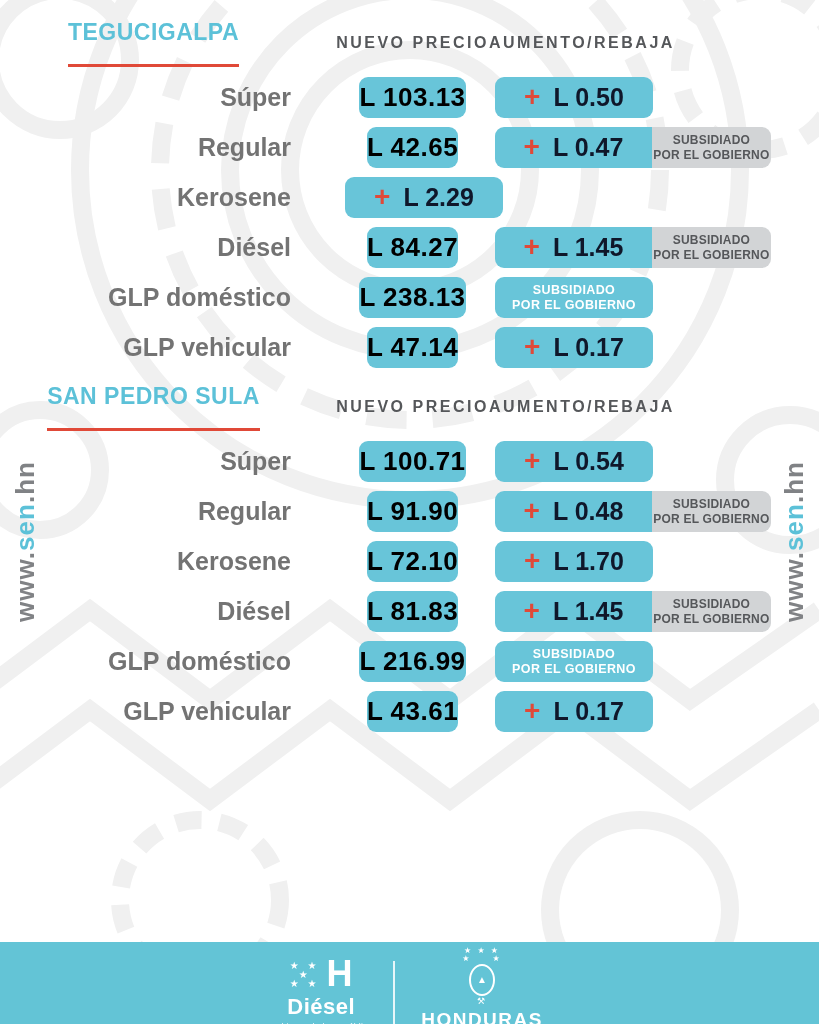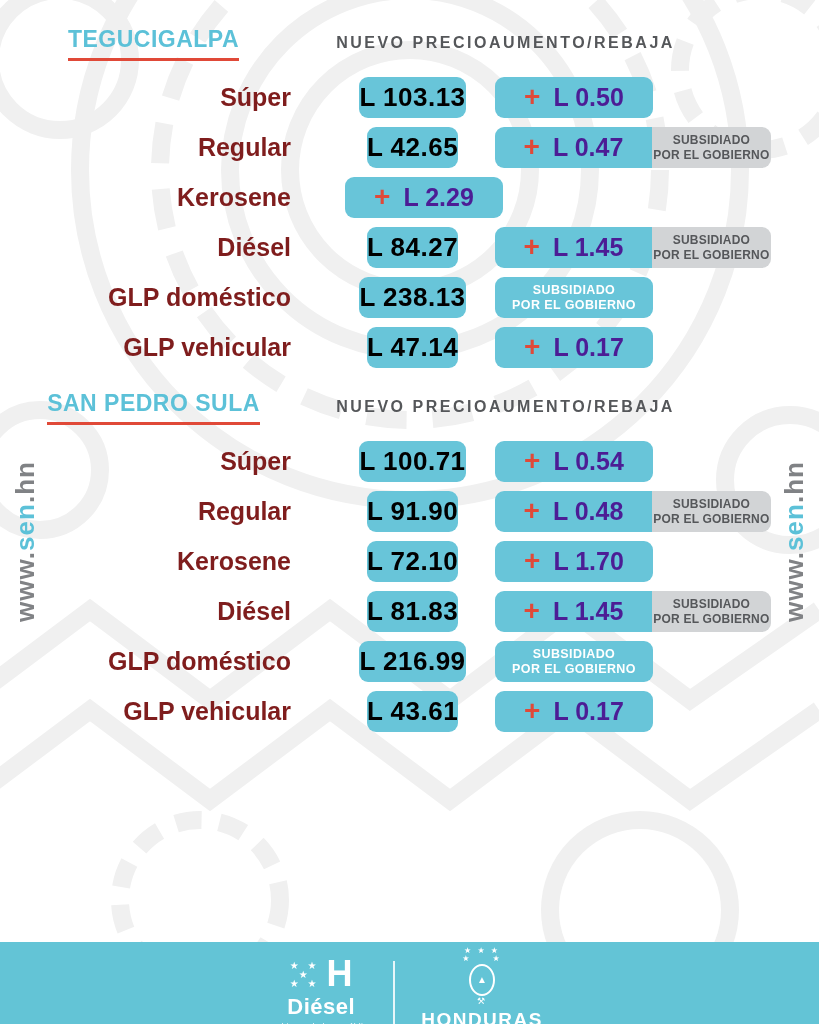--- a/index.html
+++ b/index.html
@@ -30,45 +30,45 @@
   .section { margin-bottom:18px; }
   .row { display:flex; align-items:center; }
   .c-label  { width:307px; display:flex; justify-content:flex-end; align-items:center; }
   .c-price  { width:136px; margin-left:14px; display:flex; justify-content:center;padding-left:47px; }
   .c-change { width:276px; margin-left:38px; display:flex; justify-content:flex-start; }
 
   .section-header { margin-bottom:13px; height:42px; }
   .section-header .c-label { justify-content:center; }
   .city-name {
     display:inline-block; color:#5cc1d8; font-size:23px; font-weight:800;
-    letter-spacing:0.5px; border-bottom:3px solid #e04938; padding-bottom:5px;
+    letter-spacing:0.5px; border-bottom:3px solid #e04938; padding-bottom:18px;
     white-space:nowrap;
   }
   .col-header {
     color:#55575a; font-size:16px; font-weight:800; letter-spacing:2.5px;
     white-space:nowrap; align-self:center;
   }
   .section-header .c-price, .section-header .c-change { justify-content:center; }
   .section-header .c-change { justify-content:flex-start; }
   .section-header .c-change .col-header { margin-left:-6px; }
 
   .fuel-row { height:41px; margin-bottom:9px; }
   .fuel-label {
-    color:#7f1d1d; font-size:25px; font-weight:800; padding-right:16px;
+    color:#737373; font-size:25px; font-weight:800; padding-right:16px;
     white-space:nowrap;
   }
   .badge {
     background:#68c5d9; border-radius:9px; height:41px;
     display:flex; align-items:center; justify-content:center;
   }
   .price-badge { width:136px; }
   .price-text { color:#000000; font-size:26px; font-weight:800; letter-spacing:0.5px; white-space:nowrap; }
   .change-badge { width:158px; gap:13px; }
   .plus-icon { color:#e04938; font-size:28px; font-weight:800; line-height:1; margin-top:-2px; }
-  .change-text { color:#4c1d95; font-size:25px; font-weight:800; white-space:nowrap; }
+  .change-text { color:#0f172a; font-size:25px; font-weight:800; white-space:nowrap; }
   .change-badge.with-tag { border-radius:9px 0 0 9px; }
   .subsidy-tag {
     background:#d2d4d6; border-radius:0 9px 9px 0; width:120px; height:41px;
     display:flex; flex-direction:column; align-items:center; justify-content:center;
     color:#55575a; font-size:12px; font-weight:800; line-height:1.2;
     letter-spacing:0.2px; text-align:center; white-space:nowrap;
   }
   .subsidy-badge {
     width:158px; flex-direction:column; line-height:1.2;
   }

